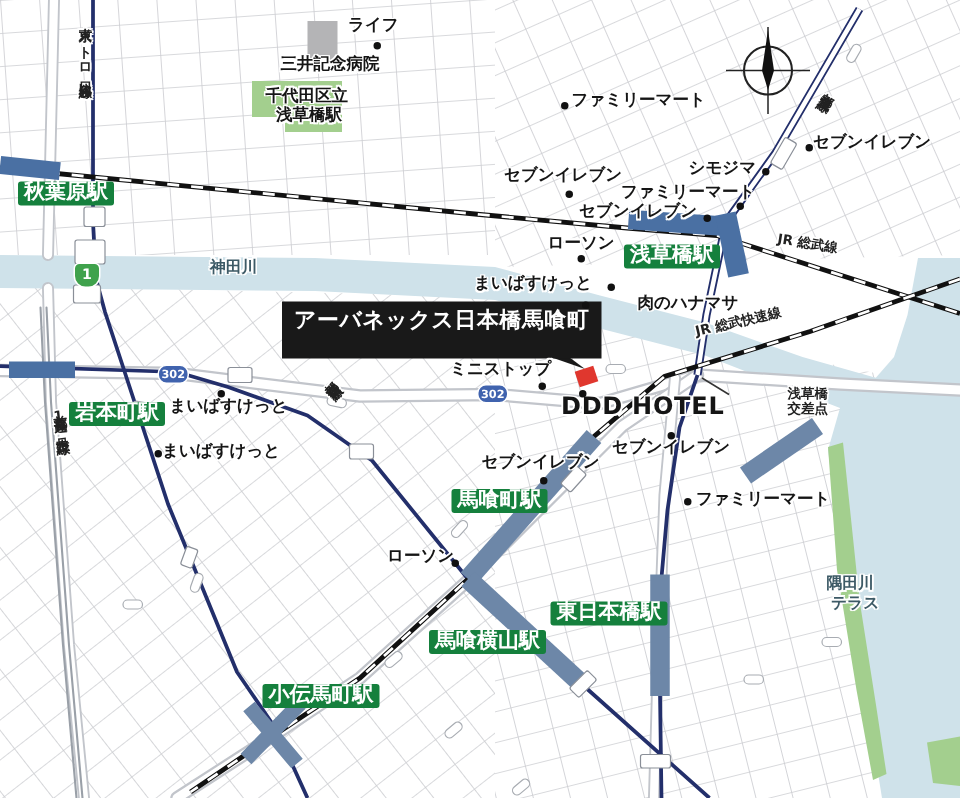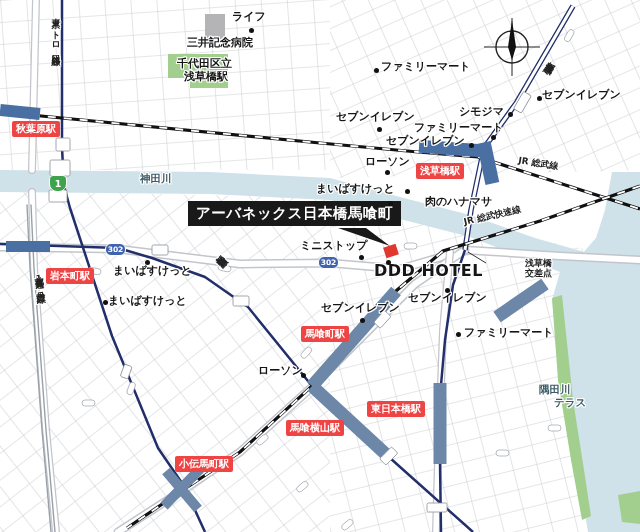--- a/index.html
+++ b/index.html
@@ -8,29 +8,29 @@
   #geo{position:absolute;left:0;top:0;}
   .cap{position:absolute;white-space:nowrap;font-weight:bold;color:#151515;line-height:1;
        text-shadow:-1px 0 #fff,1px 0 #fff,0 -1px #fff,0 1px #fff,-1px -1px #fff,1px 1px #fff,1px -1px #fff,-1px 1px #fff;
        transform-origin:0 0;}
   .poi{font-size:11px;}
   .water{font-size:10.5px;color:#3d5a66;}
   .roadlbl{font-size:9px;color:#222;}
   .vroad{font-size:9px;color:#222;writing-mode:vertical-rl;text-orientation:upright;letter-spacing:1px;}
   .xing{font-size:9px;color:#222;font-weight:bold;margin-left:45px;}
   .ddd{font-size:16px;letter-spacing:.5px;}
-  .station{position:absolute;background:#ef4444;color:#fff;font-size:10px;font-weight:bold;
+  .station{position:absolute;background:#15803d;color:#fff;font-size:14px;font-weight:bold;
        padding:1px 4px 2px;border-radius:2px;line-height:13px;white-space:nowrap;}
   .dot{position:absolute;width:5px;height:5px;background:#111;border-radius:50%;}
   .sh1{position:absolute;background:#3fa24c;color:#fff;font-size:9.5px;font-weight:bold;width:16px;height:15px;
        border-radius:4px 4px 8px 8px;text-align:center;line-height:15px;border:1px solid #fff;}
   .sh302{position:absolute;background:#4063ae;color:#fff;font-size:7.5px;font-weight:bold;width:19px;height:11px;
        border-radius:6px;text-align:center;line-height:11px;border:1px solid #fff;}
   .callout{position:absolute;background:#191919;color:#fff;font-size:14.5px;font-weight:bold;
-       padding:3px 8px 3px;letter-spacing:.5px;white-space:nowrap;}
+       padding:3px 8px 16px;letter-spacing:.5px;white-space:nowrap;}
 </style>
 </head>
 <body>
 
 <div id="map">
 
   <svg id="geo" width="640" height="532" viewBox="0 0 640 532">
     <defs>
       <pattern id="g1" width="26" height="22" patternUnits="userSpaceOnUse" patternTransform="rotate(-4)">
         <path d="M0,0H26M0,0V22" stroke="#cccdd1" stroke-width="1.1" fill="none"></path>
@@ -164,21 +164,21 @@
       <div class="cap poi" style="left: 316px; top: 183px;">まいばすけっと</div>
       <div class="cap poi" style="left: 394px; top: 196px; padding-left: 31px;">肉のハナマサ</div>
       <div class="cap poi" style="left: 113px; top: 265px;">まいばすけっと</div>
       <div class="cap poi" style="left: 108px; top: 295px;">まいばすけっと</div>
       <div class="cap poi" style="left: 300px; top: 240px;">ミニストップ</div>
       <div class="cap poi" style="left: 321px; top: 302px;">セブンイレブン</div>
       <div class="cap poi" style="left: 408px; top: 292px;">セブンイレブン</div>
       <div class="cap poi" style="left: 464px; top: 327px;">ファミリーマート</div>
       <div class="cap poi" style="left: 258px; top: 365px;">ローソン</div>
       <div class="cap water" style="left: 140px; top: 173px;">神田川</div>
-      <div class="cap water" style="left: 539px; top: 384px;">隅田川</div>
+      <div class="cap water" style="left: 551px; top: 384px;">隅田川</div>
       <div class="cap water" style="left: 554px; top: 397px;">テラス</div>
       <div class="cap roadlbl" style="left: 519px; top: 156px; transform: rotate(9deg);">JR 総武線</div>
       <div class="cap roadlbl" style="left: 463px; top: 218px; transform: rotate(-13deg);">JR 総武快速線</div>
       <div class="cap vroad" style="left: 51px; top: 11px;">東京メトロ日比谷線</div>
       <div class="cap vroad" style="left: 33px; top: 270px; transform: rotate(-6deg);">首都高速1号上野線</div>
       <div class="cap vroad" style="left: 208px; top: 256px; transform: rotate(-48deg);">都営新宿線</div>
       <div class="cap vroad" style="left: 552px; top: 54px; transform: rotate(30deg);">都道浅草線</div>
       <div class="cap xing" style="left: 480px; top: 259px;">浅草橋</div>
       <div class="cap xing" style="left: 480px; top: 269px;">交差点</div>
       <div class="cap poi ddd" style="left: 374px; top: 263px;">DDD HOTEL</div>

